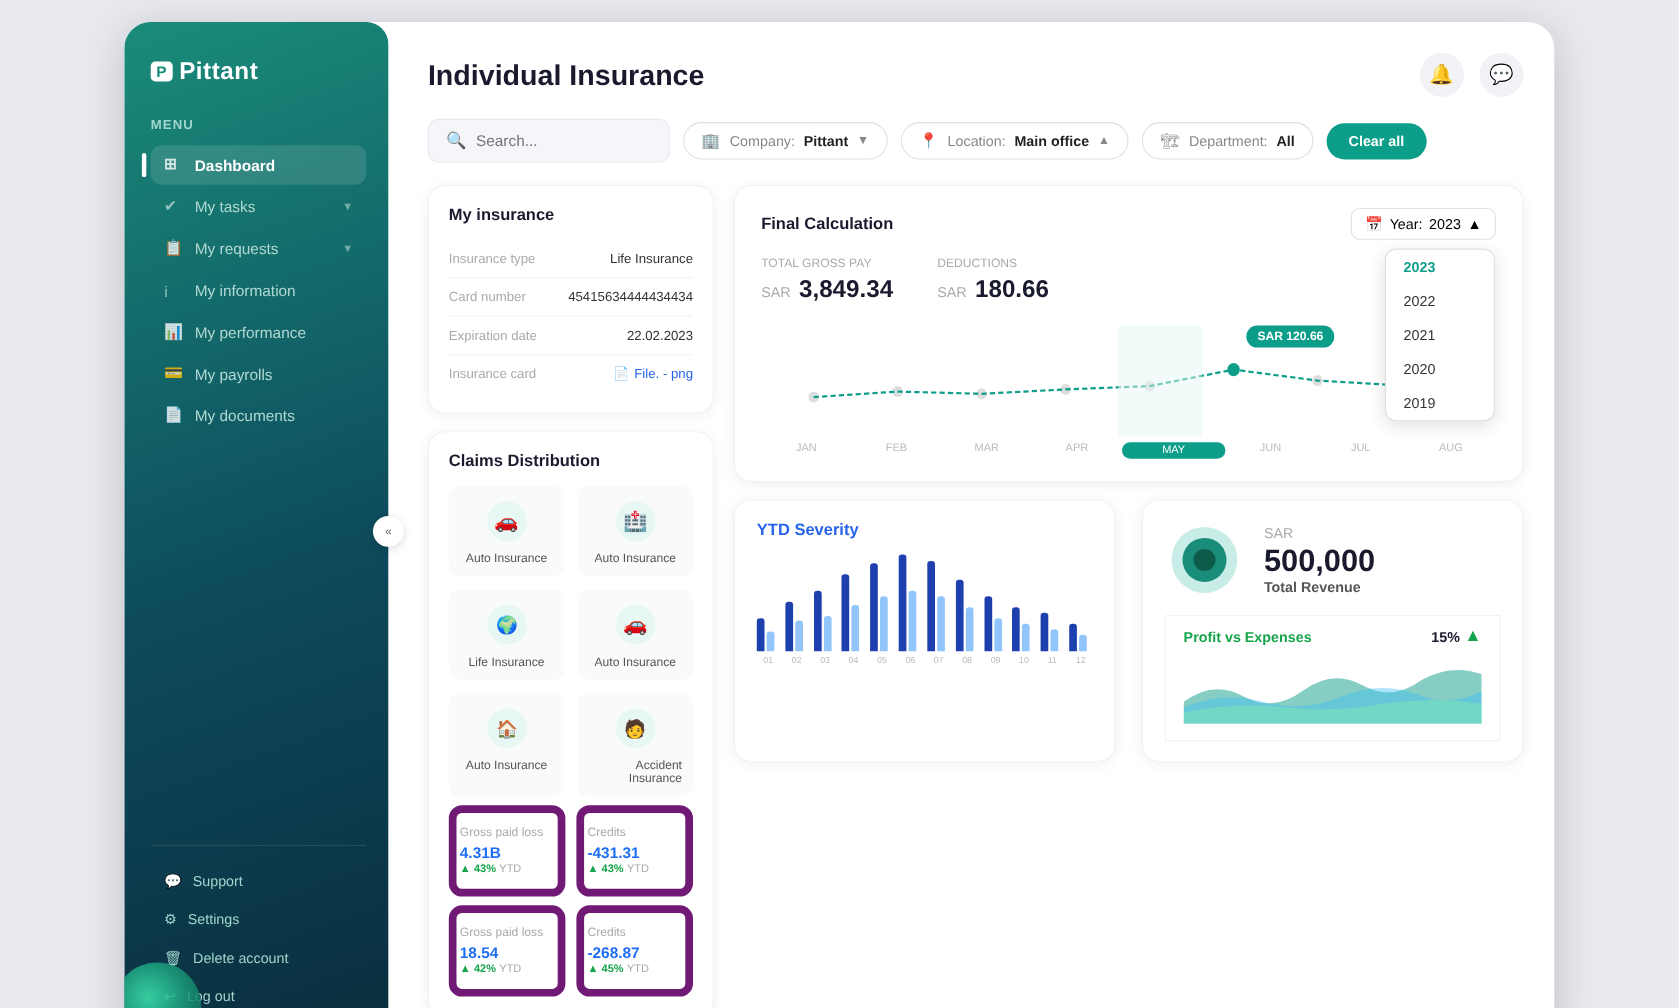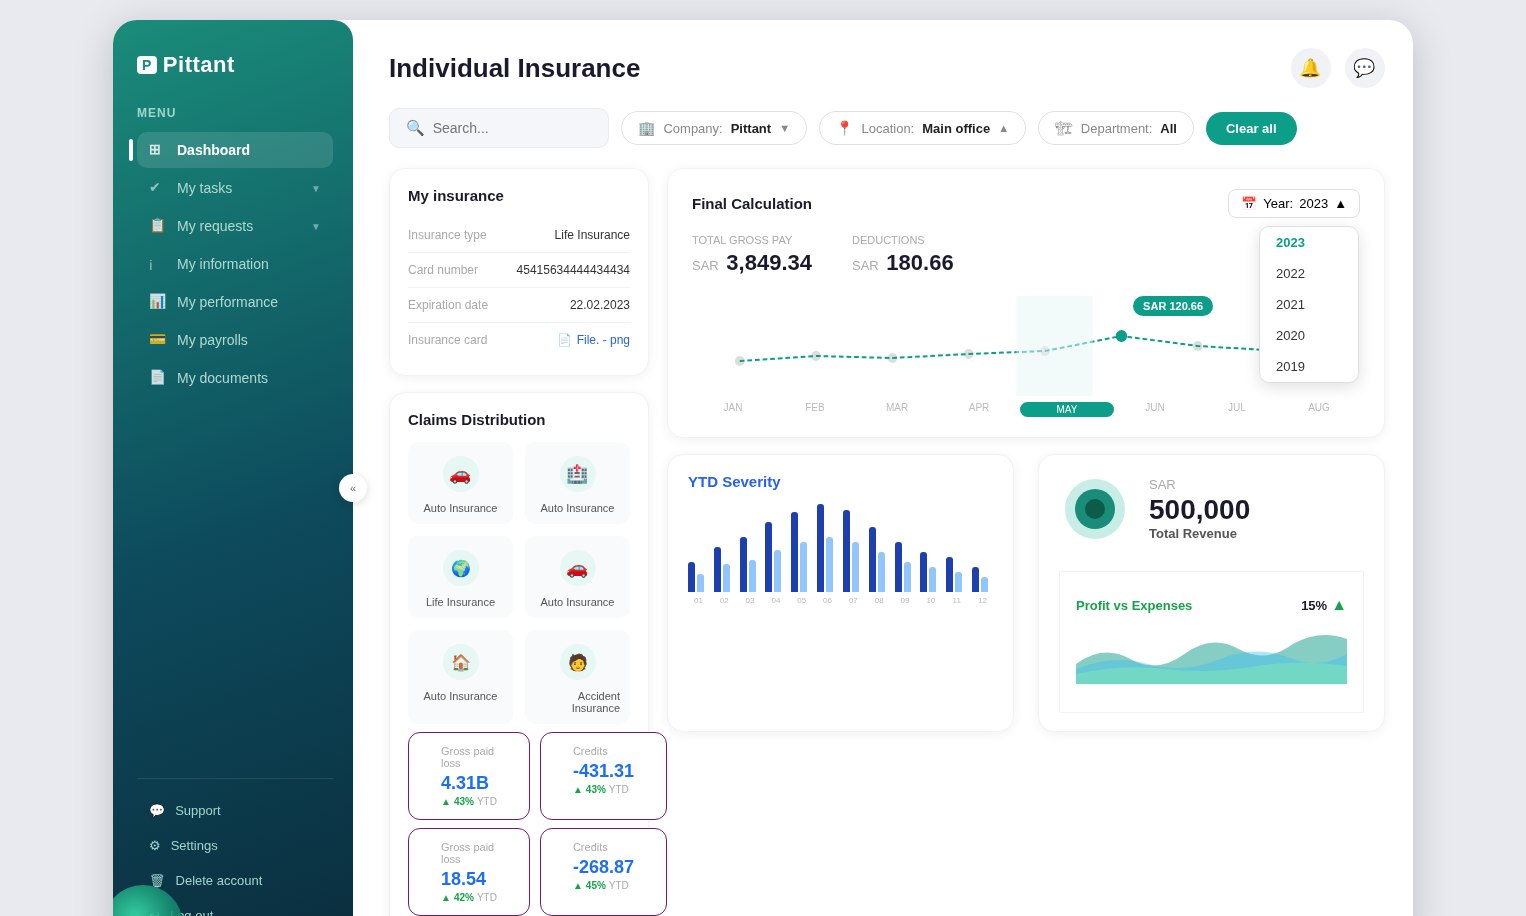--- a/index.html
+++ b/index.html
@@ -305,26 +305,26 @@
     .claim-label { font-size: 11px; color: #555; text-align: right; }
     
     .stats-row {
       display: grid;
       grid-template-columns: 1fr 1fr;
       gap: 10px;
       margin-top: 8px;
     }
     .stat-box {
       background: white;
-      border: 1px solid #701a75;
+      border: 7px solid #701a75;
       border-radius: 12px;
-      padding: 12px 32px;
+      padding: 12px 3px;
     }
     .stat-label { font-size: 11px; color: #aaa; margin-bottom: 4px; }
-    .stat-value { font-size: 18px; font-weight: 700; color: #1d6ef5; }
+    .stat-value { font-size: 14px; font-weight: 700; color: #1d6ef5; }
     .stat-value.negative { color: #1d6ef5; }
     .stat-badge {
       display: flex;
       align-items: center;
       gap: 3px;
       font-size: 10px;
       color: #16a34a;
       margin-top: 2px;
     }
     .stat-badge .pct { font-weight: 700; }
@@ -475,23 +475,22 @@
       position: relative;
       width: 72px;
       height: 72px;
       flex-shrink: 0;
     }
     .donut-svg { width: 72px; height: 72px; }
     
     .profit-card {
       background: white;
       border-radius: 1px;
-      padding: 24px 16px;
+      padding: 10px 16px;
       border: 1px solid #f0f2f5;
-      margin-top: 12px;
     }
     .profit-header {
       display: flex;
       align-items: center;
       justify-content: space-between;
       margin-bottom: 10px;
     }
     .profit-title { font-size: 13px; font-weight: 700; color: #1a1a2e; }
     .profit-title span { color: #16a34a; }
     .profit-pct {

